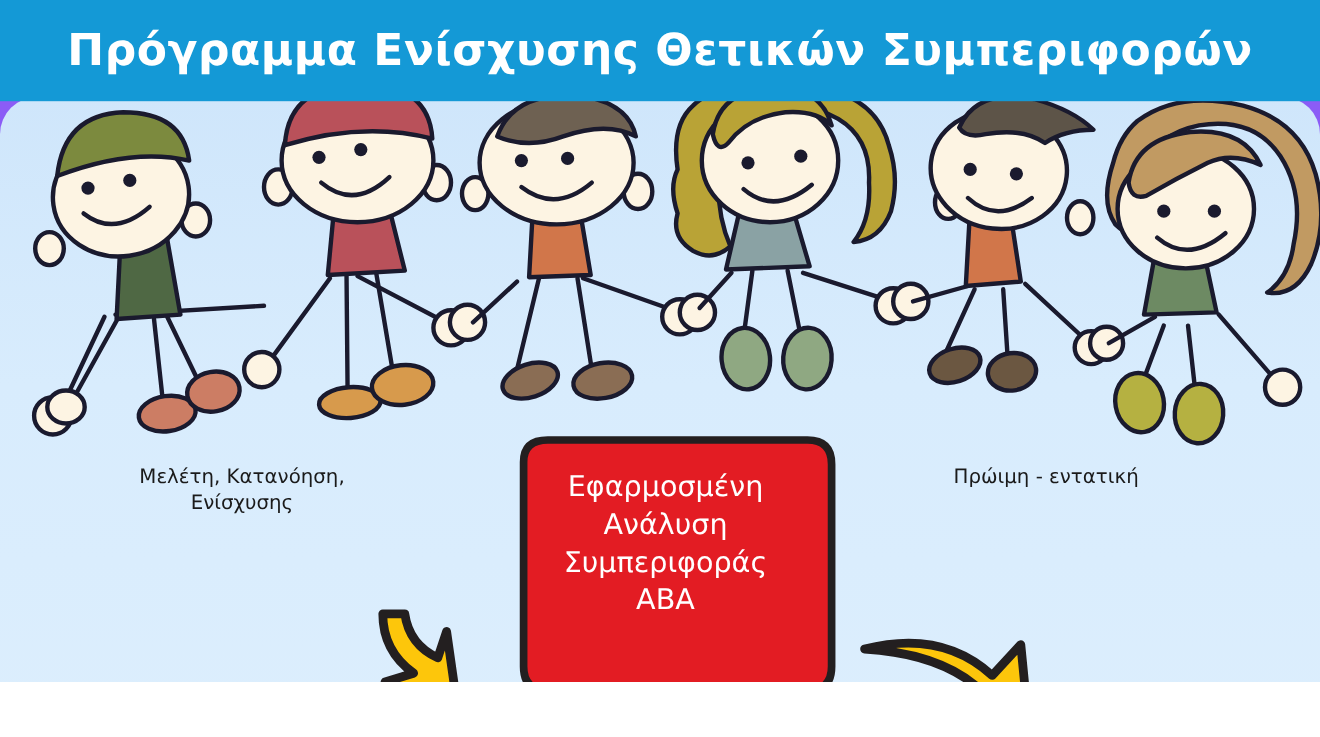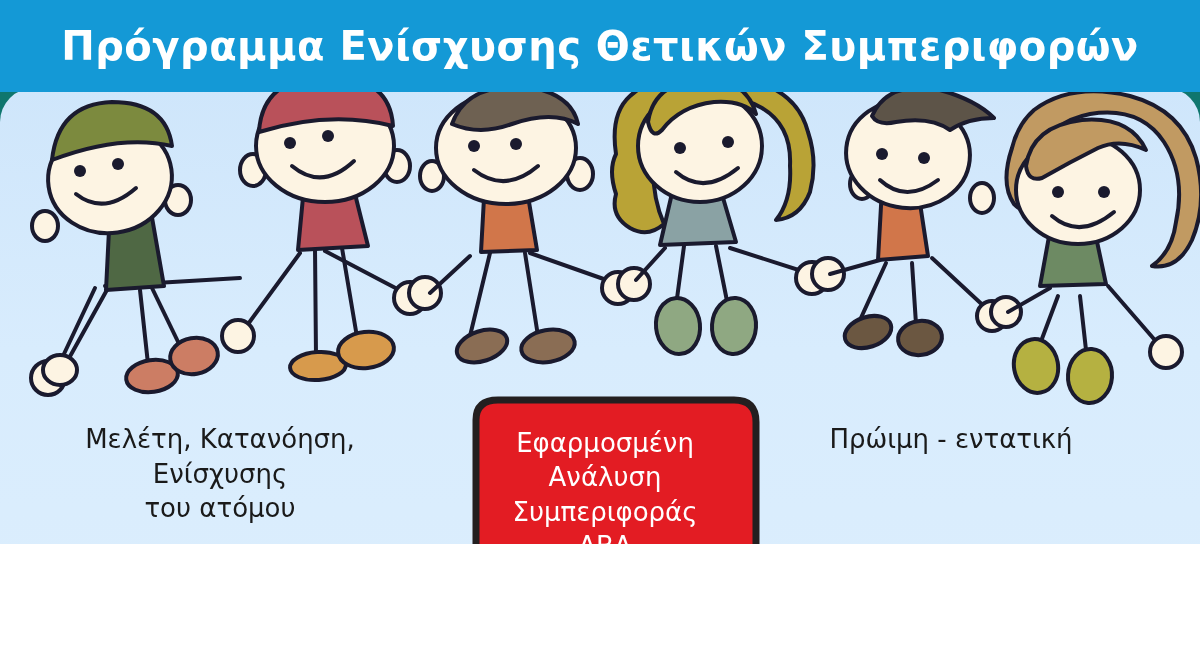--- a/index.html
+++ b/index.html
@@ -7,23 +7,23 @@
     margin: 0;
     padding: 0;
     background: #ffffff;
   }
   body {
     font-family: "DejaVu Sans", "Liberation Sans", sans-serif;
   }
   #poster {
     position: relative;
     width: 1200px;
-    height: 544px;
+    height: 620px;
     overflow: hidden;
-    background: #0f766e;
+    background: #8b5cf6;
   }
 
   
   .header-band {
     position: absolute;
     left: 0;
     top: 0;
     width: 1200px;
     height: 92px;
     background: #1499d6;
@@ -71,21 +71,21 @@
     z-index: 2;
     pointer-events: none;
   }
 
   
   .caption {
     position: absolute;
     z-index: 4;
     color: #1a1a1a;
     font-family: "DejaVu Sans", "Liberation Sans", sans-serif;
-    font-size: 26px;
+    font-size: 18px;
     line-height: 1.33;
     text-align: center;
   }
   .caption-left {
     left: 20px;
     top: 422px;
     width: 400px;
   }
   .caption-right {
     left: 756px;
@@ -295,21 +295,20 @@
 
       <circle cx="1058" cy="104" r="6" fill="#1a1a2e" stroke="none"></circle>
       <circle cx="1104" cy="104" r="6" fill="#1a1a2e" stroke="none"></circle>
       <path d="M1052 128 Q1080 152 1114 124" stroke-width="4"></path>
     </g>
   </svg>
 
   <div class="caption caption-left">
     <span class="line">Μελέτη, Κατανόηση,</span>
     <span class="line">Ενίσχυσης</span>
-    <span class="line">του ατόμου</span>
   </div>
 
   <div class="caption caption-right">
     <span class="line">Πρώιμη - εντατική</span>
   </div>
 
   <div class="center-box-wrap">
     <svg class="center-box-svg" viewBox="0 0 330 280">
       <path d="M36 30
                Q36 10 58 10

